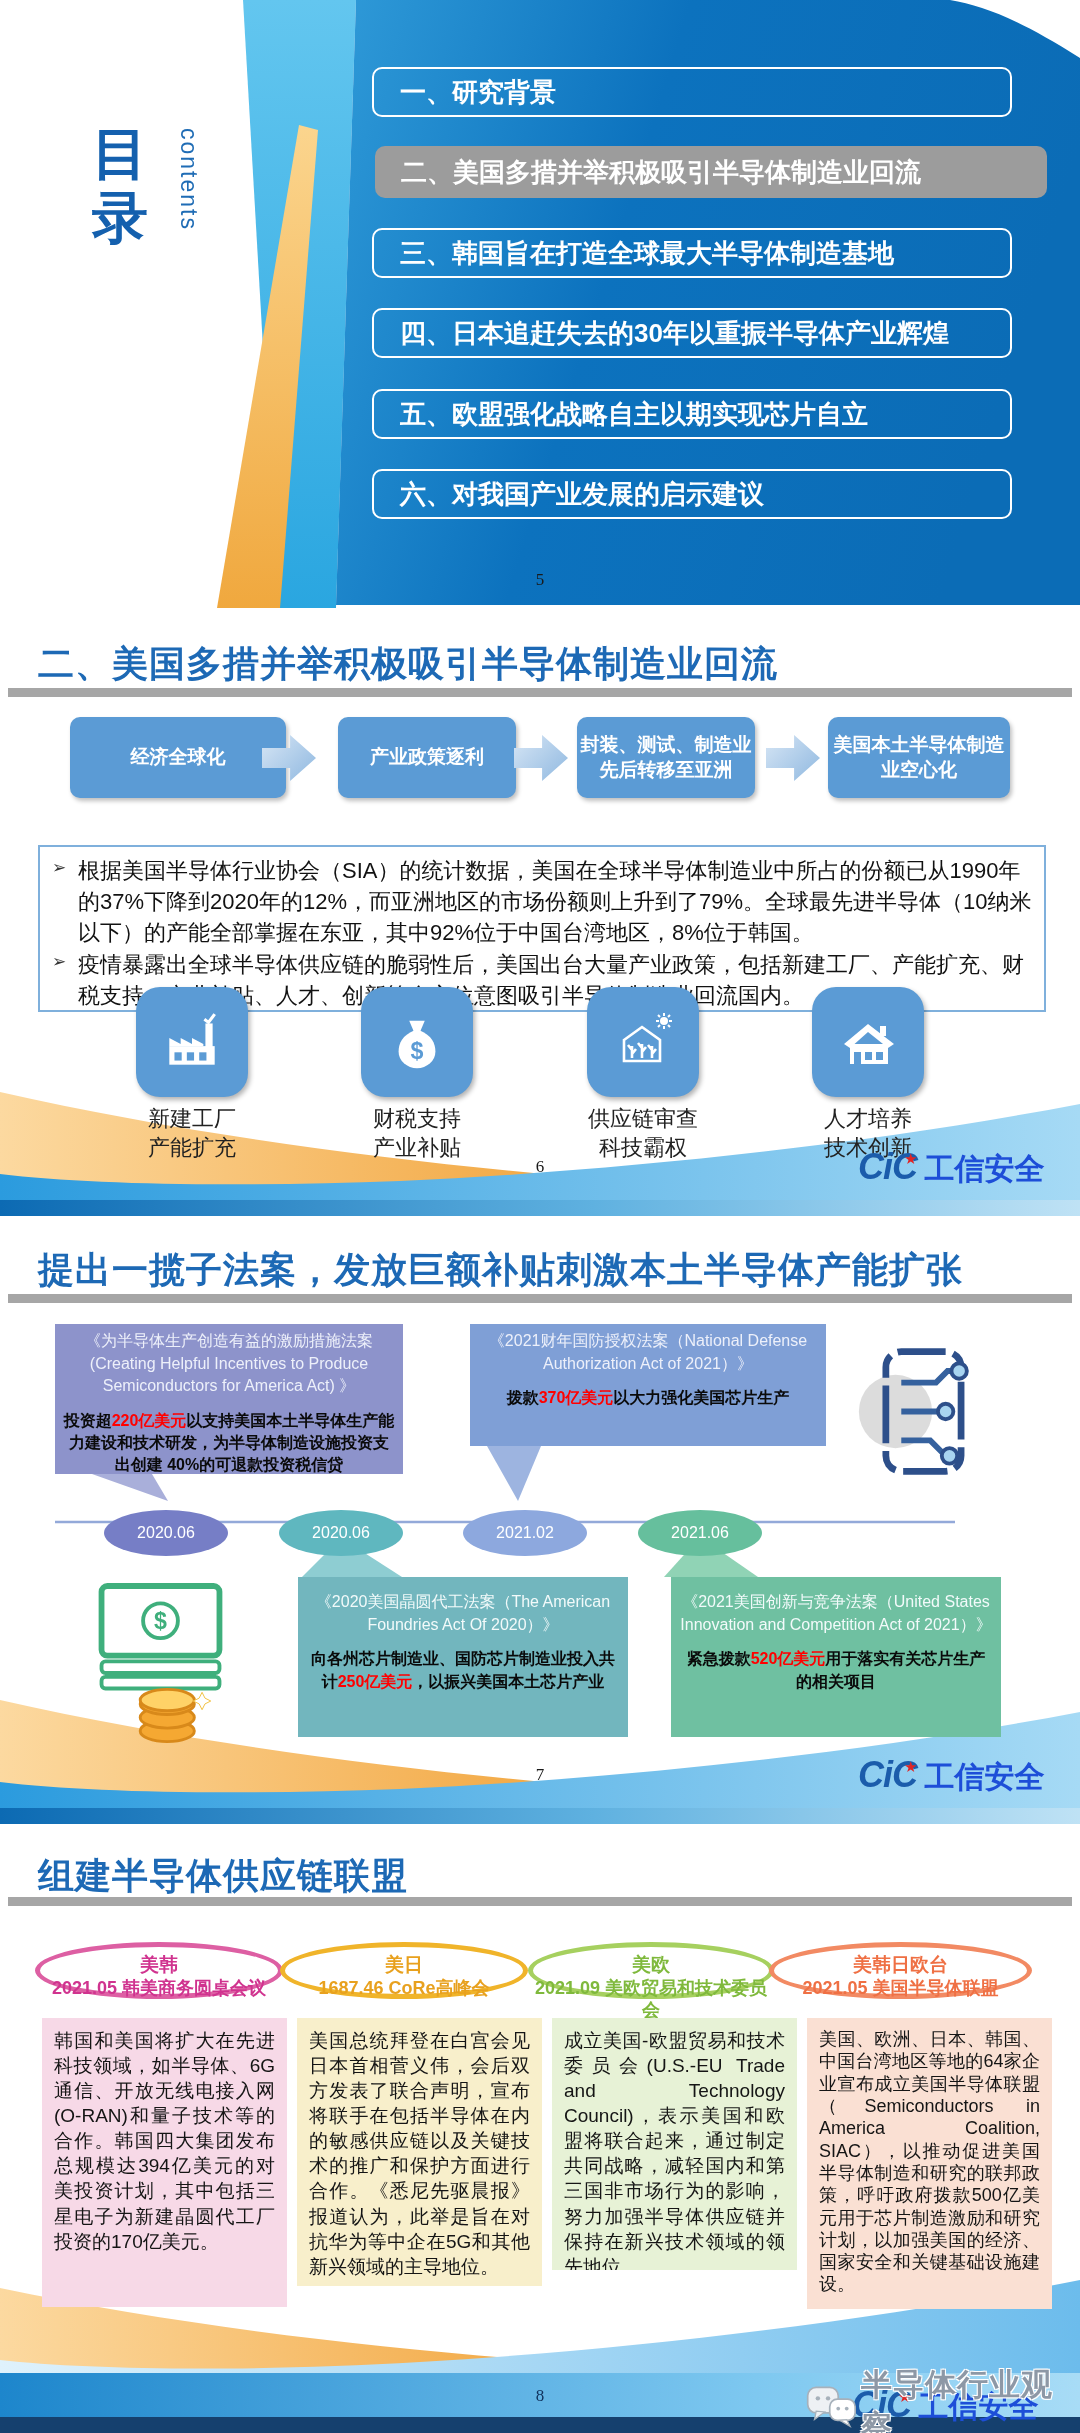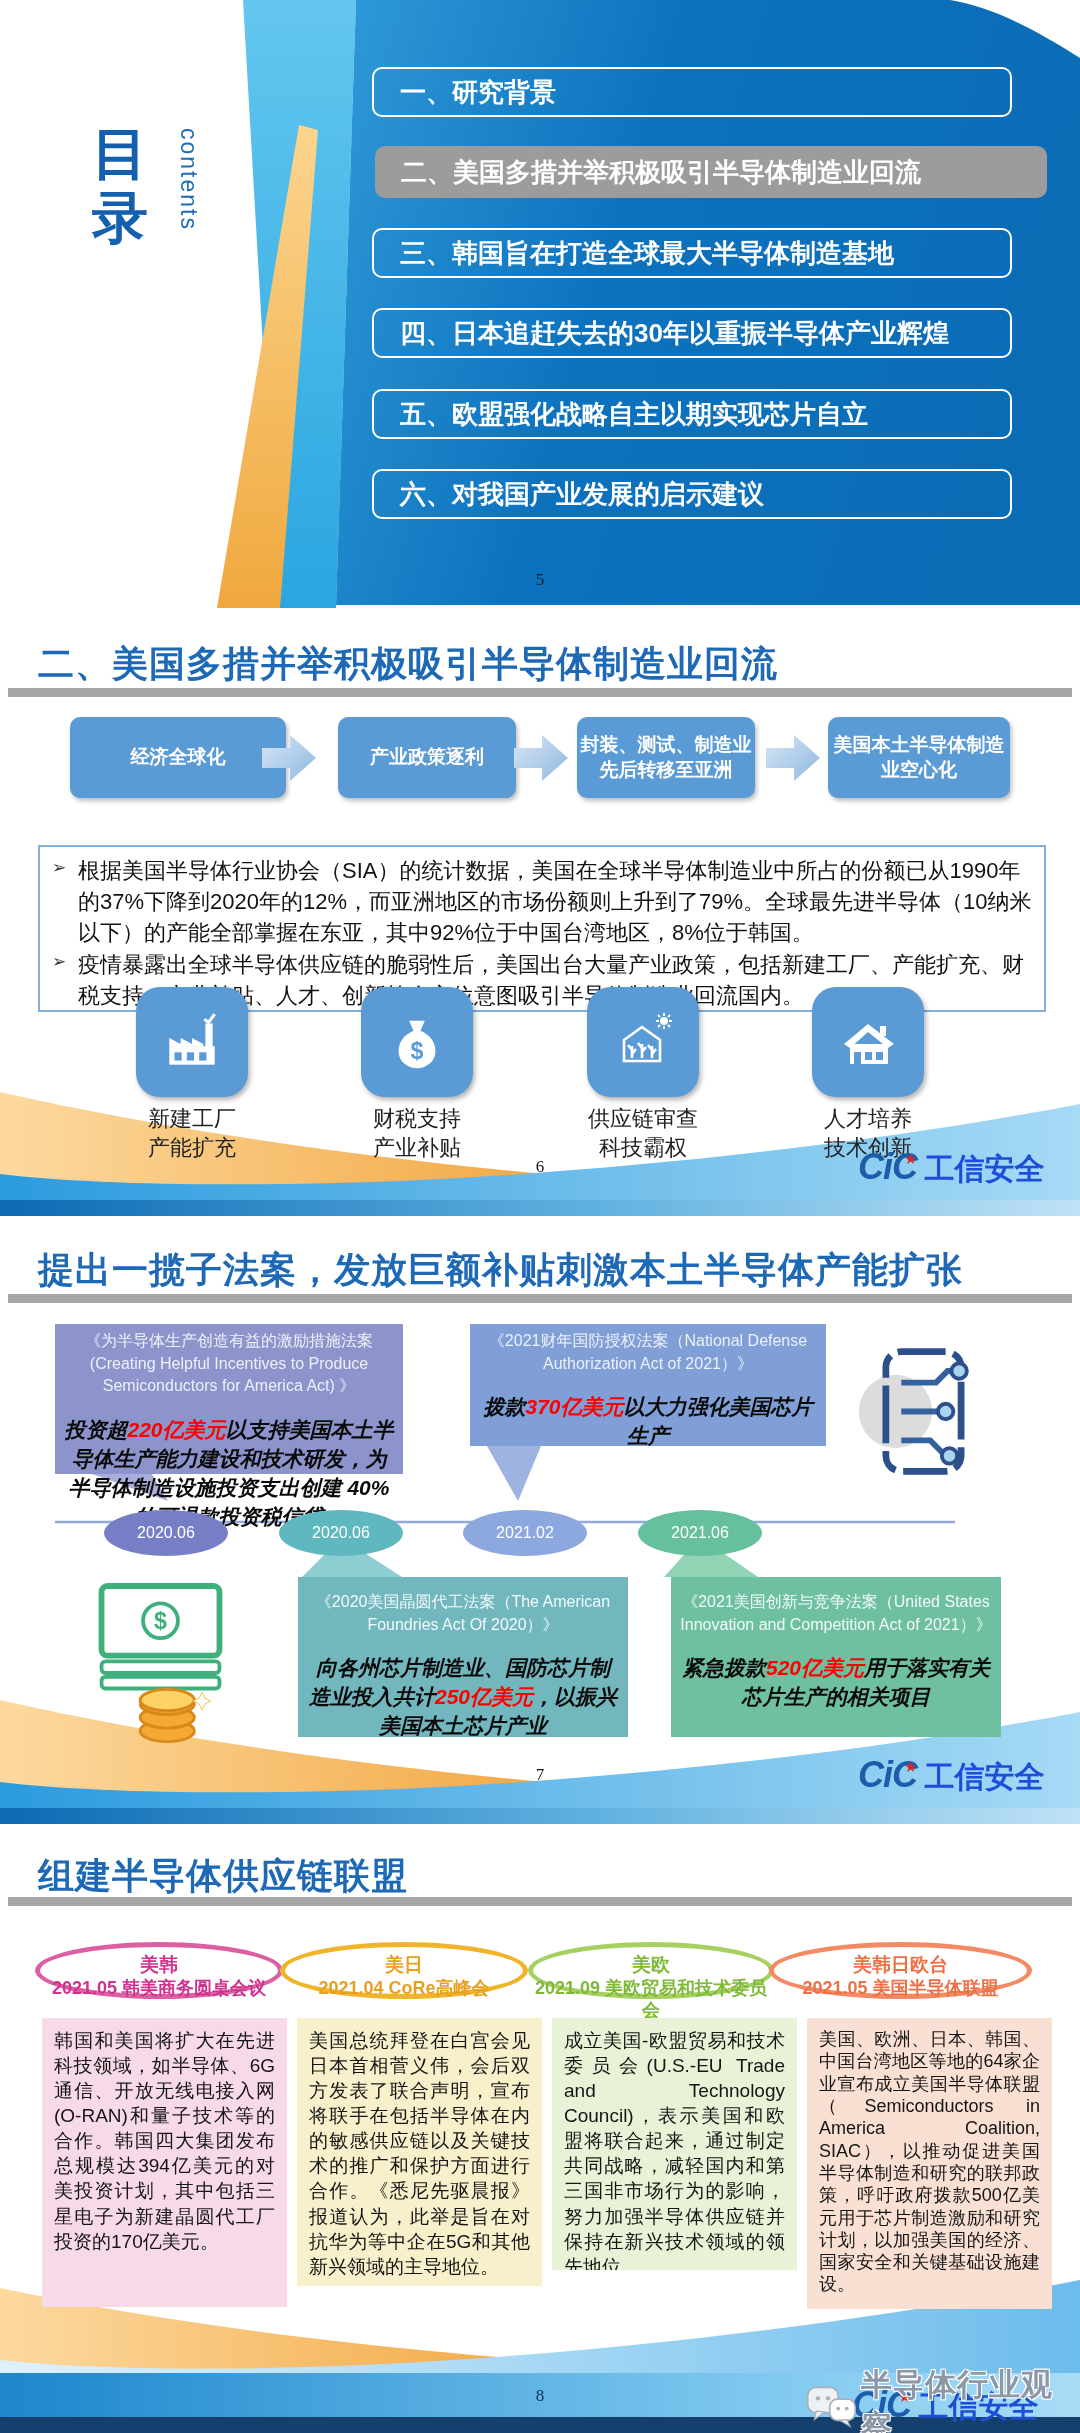--- a/index.html
+++ b/index.html
@@ -59,21 +59,21 @@
         align-items:center;justify-content:center;z-index:2;}
   #m1{left:136px;} #m2{left:361px;} #m3{left:587px;} #m4{left:812px;}
   .measure-label{position:absolute;top:497px;width:160px;text-align:center;font-size:22px;
         color:#222;line-height:1.3;white-space:pre-line;z-index:3;}
   #ml1{left:112px;} #ml2{left:337px;} #ml3{left:563px;} #ml4{left:788px;}
 
   
   .s3-overlay{position:absolute;left:0;top:0;z-index:1;}
   .act-box{position:absolute;box-sizing:border-box;text-align:center;z-index:2;padding:6px 8px;}
   .act-title{font-size:16px;color:#edf0fa;line-height:1.42;white-space:pre-line;}
-  .act-body{font-size:21px;font-weight:bold;color:#0a0a0a;line-height:1.38;margin-top:18px;font-style:italic;}
+  .act-body{font-size:16px;font-weight:bold;color:#0a0a0a;line-height:1.38;margin-top:12px;}
   .amount{color:#ff0000;}
   #act1{left:55px;top:108px;width:348px;height:150px;background:#8d93cb;}
   #act2{left:470px;top:108px;width:356px;height:122px;background:#7f9fd6;}
   #act3{left:298px;top:361px;width:330px;height:160px;background:#72b6be;padding-top:14px;}
   #act4{left:671px;top:361px;width:330px;height:160px;background:#6fc0a1;padding-top:14px;}
   #act3 .act-title,#act4 .act-title{color:#f2fafa;}
   .tl-oval{position:absolute;top:294px;width:124px;height:46px;border-radius:50%;color:#fff;
         font-weight:normal;font-size:16px;display:flex;align-items:center;justify-content:center;z-index:3;}
   #tl1{left:104px;background:#767ec6;} #tl2{left:279px;background:#5fb7bf;}
   #tl3{left:463px;background:#8da8de;} #tl4{left:638px;background:#66bf9d;}
@@ -346,21 +346,21 @@
   <div class="slide" id="s4">
     <div class="sec-title" style="top:28px;">组建半导体供应链联盟</div>
     <div class="rule" style="top:73px;"></div>
 
     <div class="gov" id="gov1">
       <div class="gov-tag">美韩</div>
       <div class="gov-event">2021.05 韩美商务圆桌会议</div>
     </div>
     <div class="gov" id="gov2">
       <div class="gov-tag">美日</div>
-      <div class="gov-event">2021.04 CoRe高峰会</div>
+      <div class="gov-event">1687.46 CoRe高峰会</div>
     </div>
     <div class="gov" id="gov3">
       <div class="gov-tag">美欧</div>
       <div class="gov-event">2021.09 美欧贸易和技术委员会</div>
     </div>
     <div class="gov" id="gov4">
       <div class="gov-tag">美韩日欧台</div>
       <div class="gov-event">2021.05 美国半导体联盟</div>
     </div>
 

